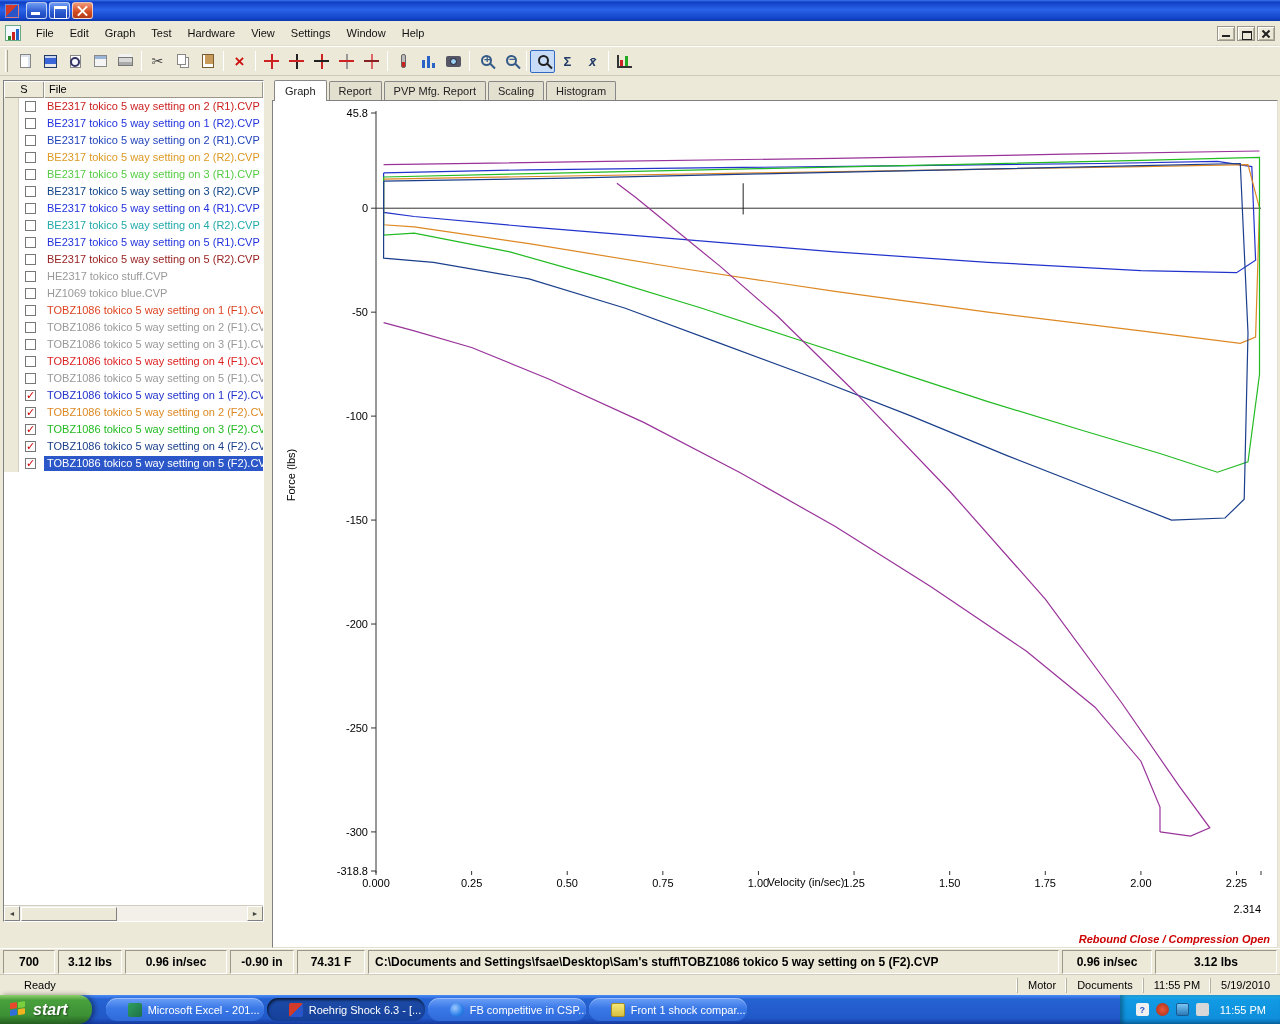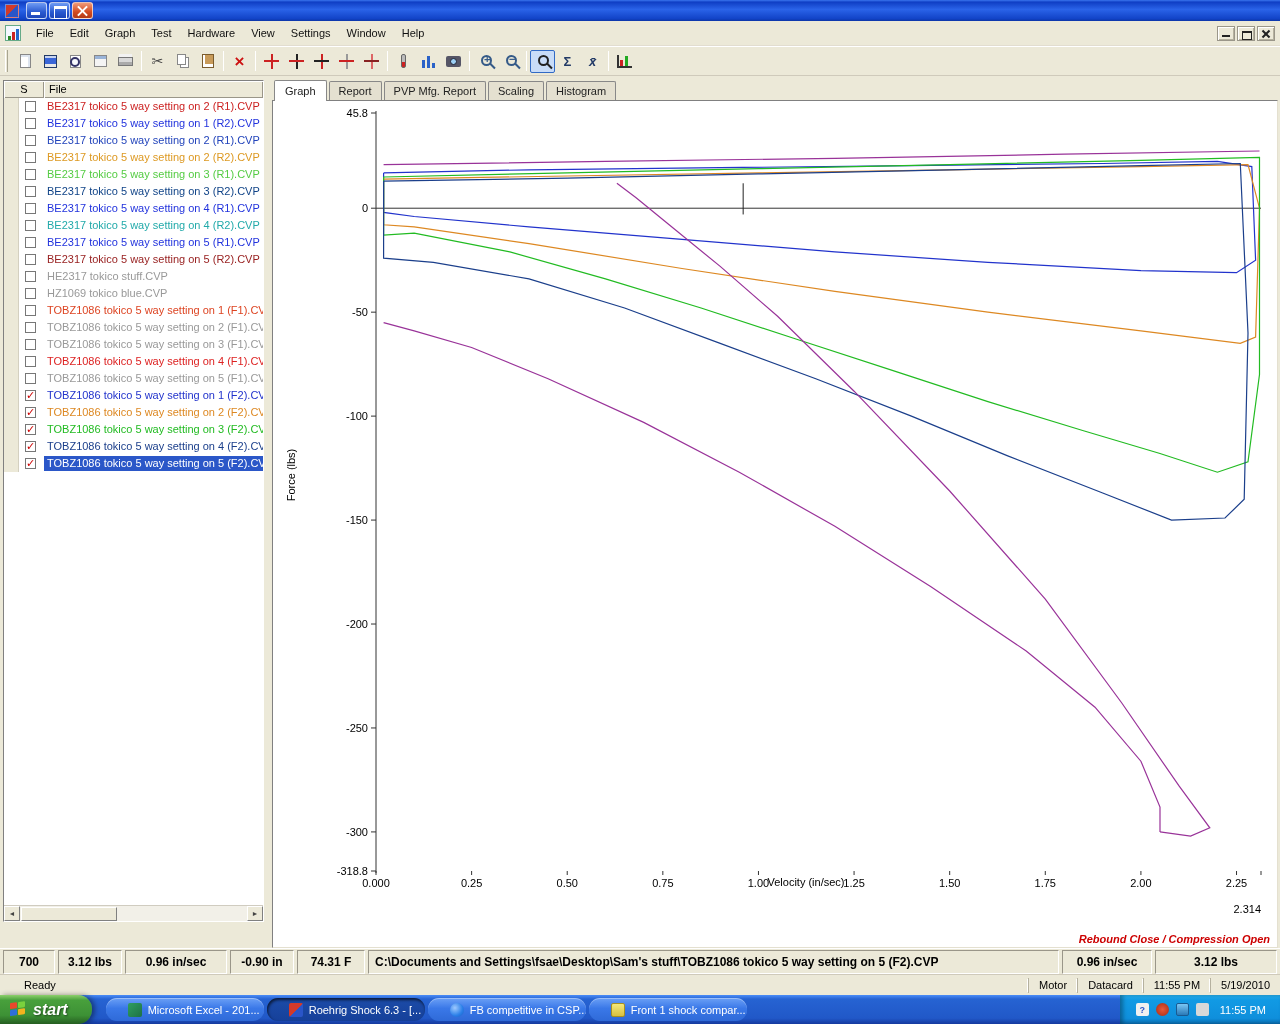--- a/index.html
+++ b/index.html
@@ -460,21 +460,21 @@
       <div class="vcell" data-name="status-cell-temperature" style="width: 68px;">74.31 F</div>
       <div class="vcell" data-name="status-cell-file-path">C:\Documents and Settings\fsae\Desktop\Sam's stuff\TOBZ1086 tokico 5 way setting on 5 (F2).CVP</div>
       <div class="vcell" data-name="status-cell-velocity-right" style="width: 90px;">0.96 in/sec</div>
       <div class="vcell" data-name="status-cell-force-right" style="width: 122px;">3.12 lbs</div>
     </div>
 
   <div class="app-bar" data-name="application-status-bar">
     <div class="app-left" data-name="status-ready">Ready</div>
     <div class="app-right" data-name="status-right-cells" style="display:flex">
         <div class="app-cell" data-name="status-motor">Motor</div>
-        <div class="app-cell" data-name="status-datacard">Datacard</div>
+        <div class="app-cell" data-name="status-datacard">Documents</div>
         <div class="app-cell" data-name="status-time">11:55 PM</div>
         <div class="app-cell" data-name="status-date">5/19/2010</div>
       </div>
   </div>
 
   <div class="taskbar" data-name="taskbar">
     <div class="start-btn" data-name="start-button">
       <span class="flag" data-name="windows-flag-icon">
           <i></i>
           <i></i>

